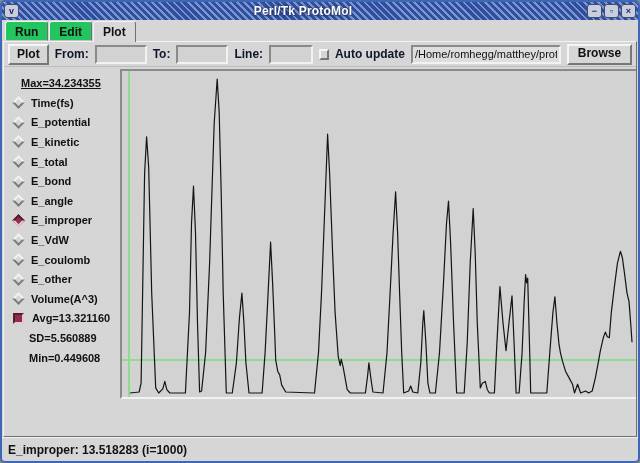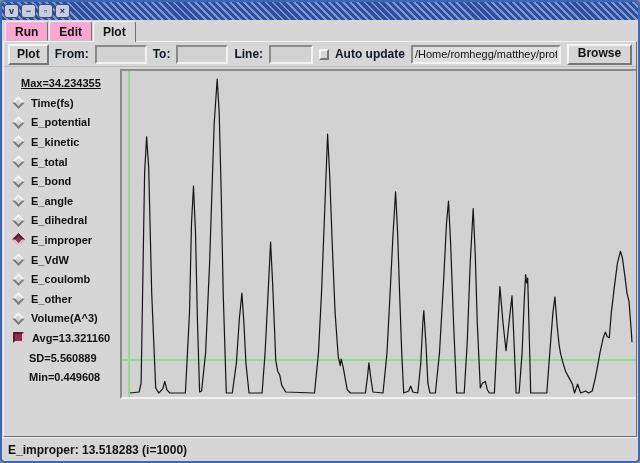--- a/index.html
+++ b/index.html
@@ -15,21 +15,21 @@
   .tb-btn{width:15px;height:14px;background:#c9cedf;border:1px solid #404a6e;border-radius:3px;
     font-size:9px;line-height:12px;text-align:center;color:#1a2a5a;font-weight:bold;cursor:default;}
   
   .menubar{height:34px;flex:0 0 34px;display:flex;align-items:flex-start;padding:7px 10px 0 10px;}
   .menu-item{font-weight:bold;font-size:12px;color:#111;margin-right:26px;}
   .menu-help{margin-left:auto;margin-right:0;}
   .u-first u{text-decoration:underline;}
   
   .tabs{height:21px;flex:0 0 21px;display:flex;align-items:flex-end;padding-left:3px;position:relative;z-index:2;}
   .tab{height:20px;padding:0 9px;margin-right:1px;font-weight:bold;font-size:12px;line-height:20px;
-    background:#f9a8d4;border:1px solid;border-color:#f2f2f2 #707070 #c3c3c3 #f2f2f2;
+    background:#22c55e;border:1px solid;border-color:#f2f2f2 #707070 #c3c3c3 #f2f2f2;
     border-radius:3px 3px 0 0;color:#111;}
   .tab.active{background:#d8d8d8;height:21px;line-height:21px;border-bottom:none;position:relative;top:1px;}
   
   .page{flex:1;display:flex;flex-direction:column;border:1px solid;
     border-color:#f2f2f2 #6f6f6f #6f6f6f #f2f2f2;margin:0 1px;background:#d6d6d6;}
   
   .toolbar{height:25px;flex:0 0 25px;display:flex;align-items:center;padding:0 4px;gap:6px;
     border-bottom:1px solid #bdbdbd;}
   .btn{background:#d6d6d6;border:2px solid;border-color:#f5f5f5 #777 #777 #f5f5f5;
     font-weight:bold;font-size:12px;padding:0 7px;height:21px;color:#111;cursor:default;}
@@ -63,20 +63,21 @@
   .statusbar{height:24px;flex:0 0 24px;display:flex;align-items:center;padding-left:6px;
     font-weight:bold;font-size:12px;color:#111;border-top:1px solid #f2f2f2;}
 </style>
 </head>
 <body>
 
 <div class="window">
 
   <div class="titlebar">
     <div class="tb-btn">v</div>
+    <div class="title-text">Perl/Tk ProtoMol</div>
     <div class="tb-btn">−</div>
     <div class="tb-btn">▫</div>
     <div class="tb-btn">×</div>
   </div>
 
 
   <div class="tabs">
     <div class="tab">Run</div>
     <div class="tab">Edit</div>
     <div class="tab active">Plot</div>
@@ -121,24 +122,20 @@
             </div>
             <div class="side-row">
               <span class="diamond"></span>
               <span class="side-label">E_bond</span>
             </div>
             <div class="side-row">
               <span class="diamond"></span>
               <span class="side-label">E_angle</span>
             </div>
             <div class="side-row">
-              <span class="diamond"></span>
-              <span class="side-label">E_dihedral</span>
-            </div>
-            <div class="side-row">
               <span class="diamond sel"></span>
               <span class="side-label">E_improper</span>
             </div>
             <div class="side-row">
               <span class="diamond"></span>
               <span class="side-label">E_VdW</span>
             </div>
             <div class="side-row">
               <span class="diamond"></span>
               <span class="side-label">E_coulomb</span>

